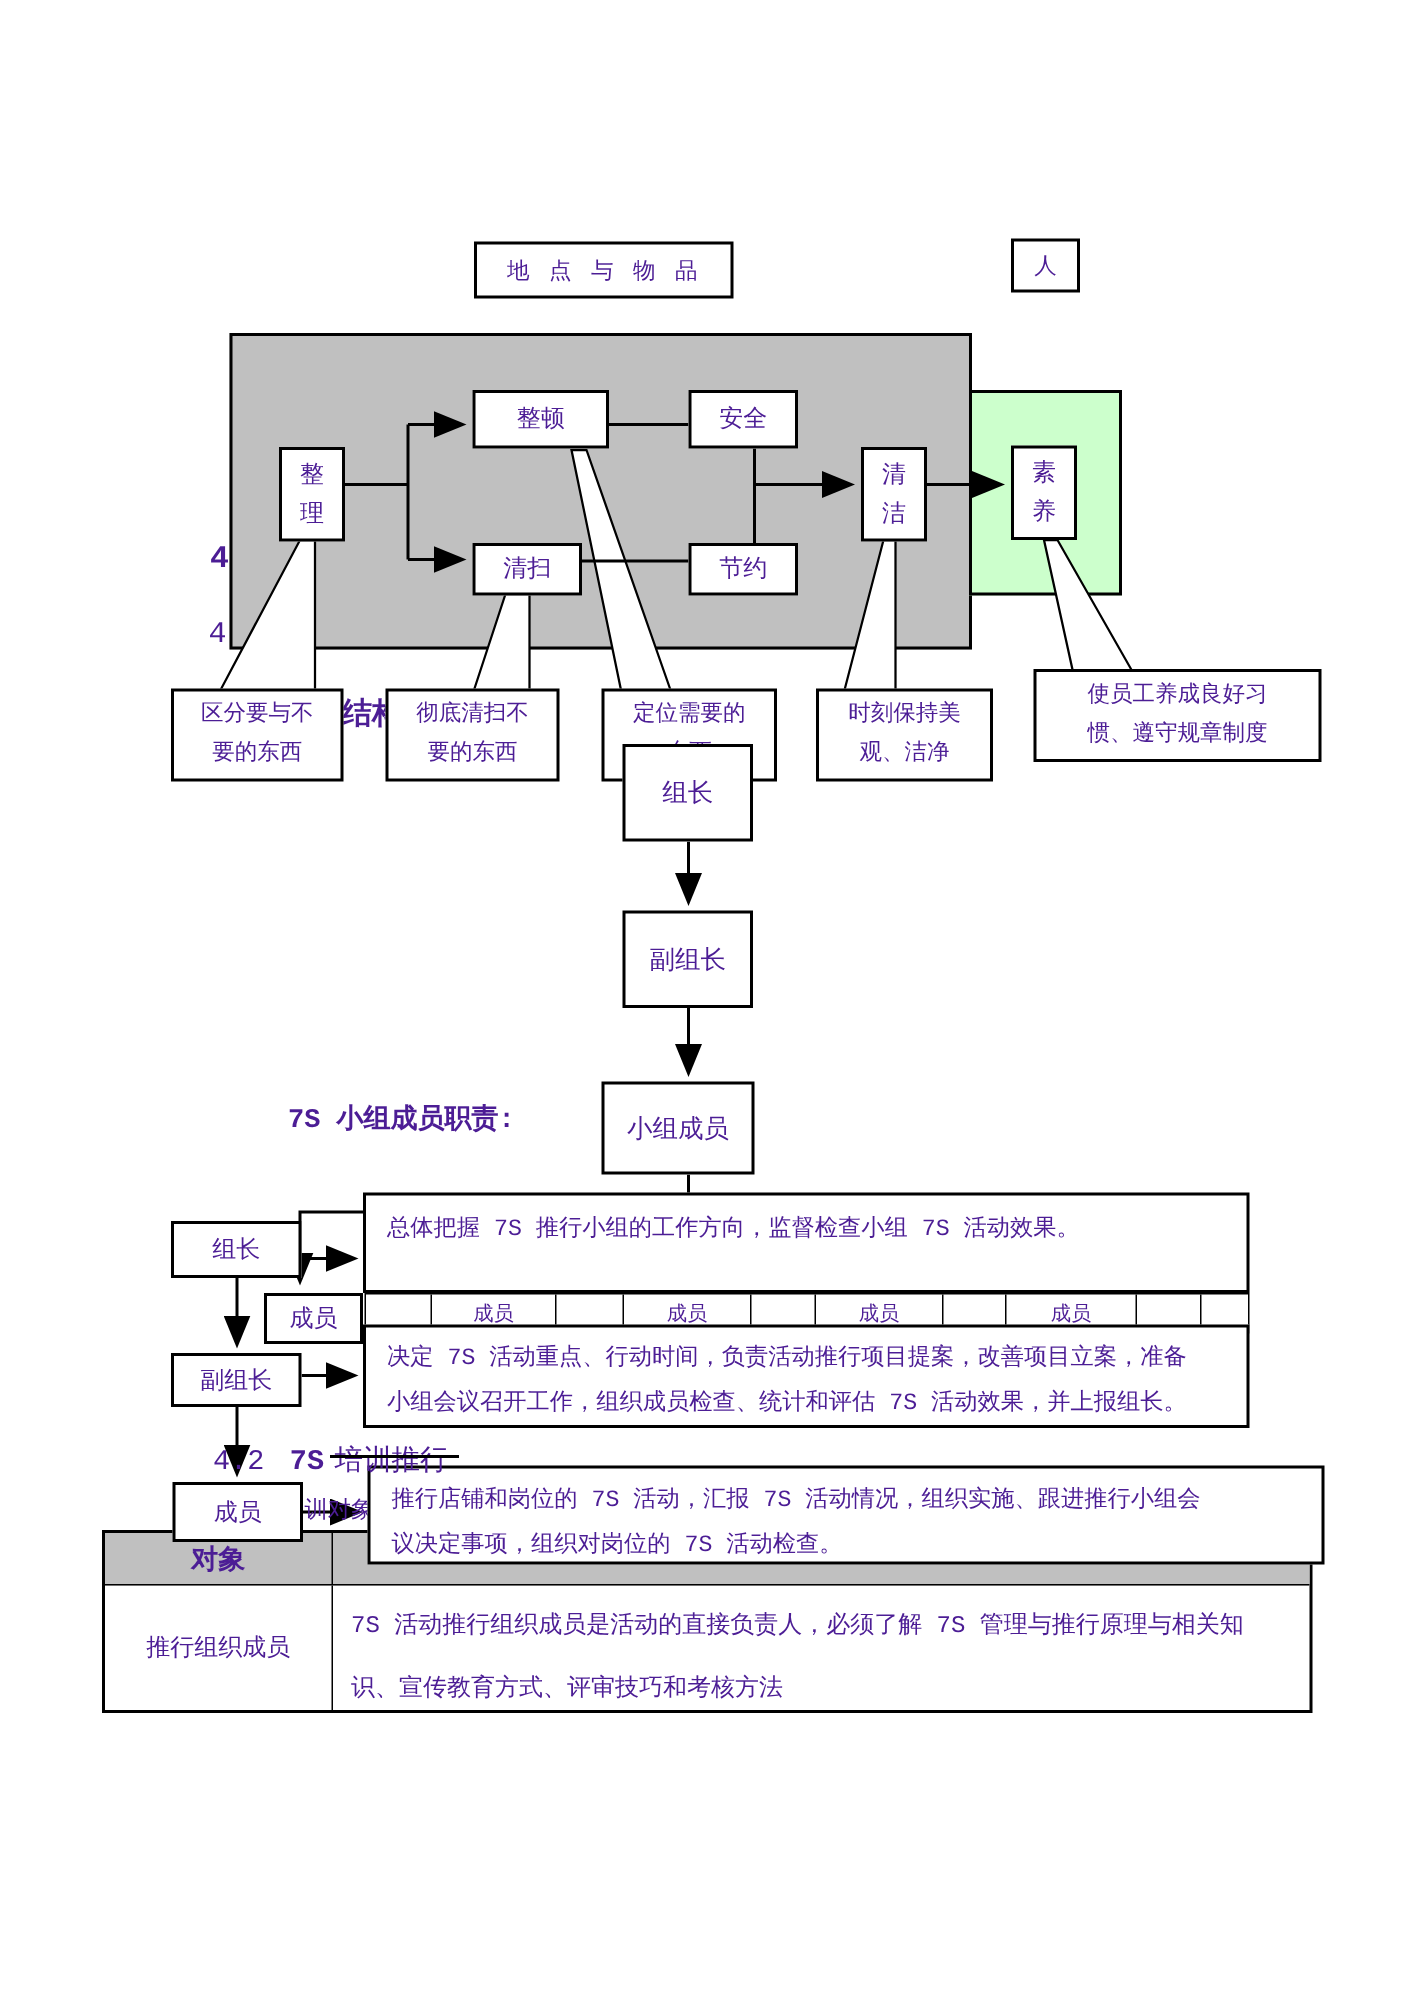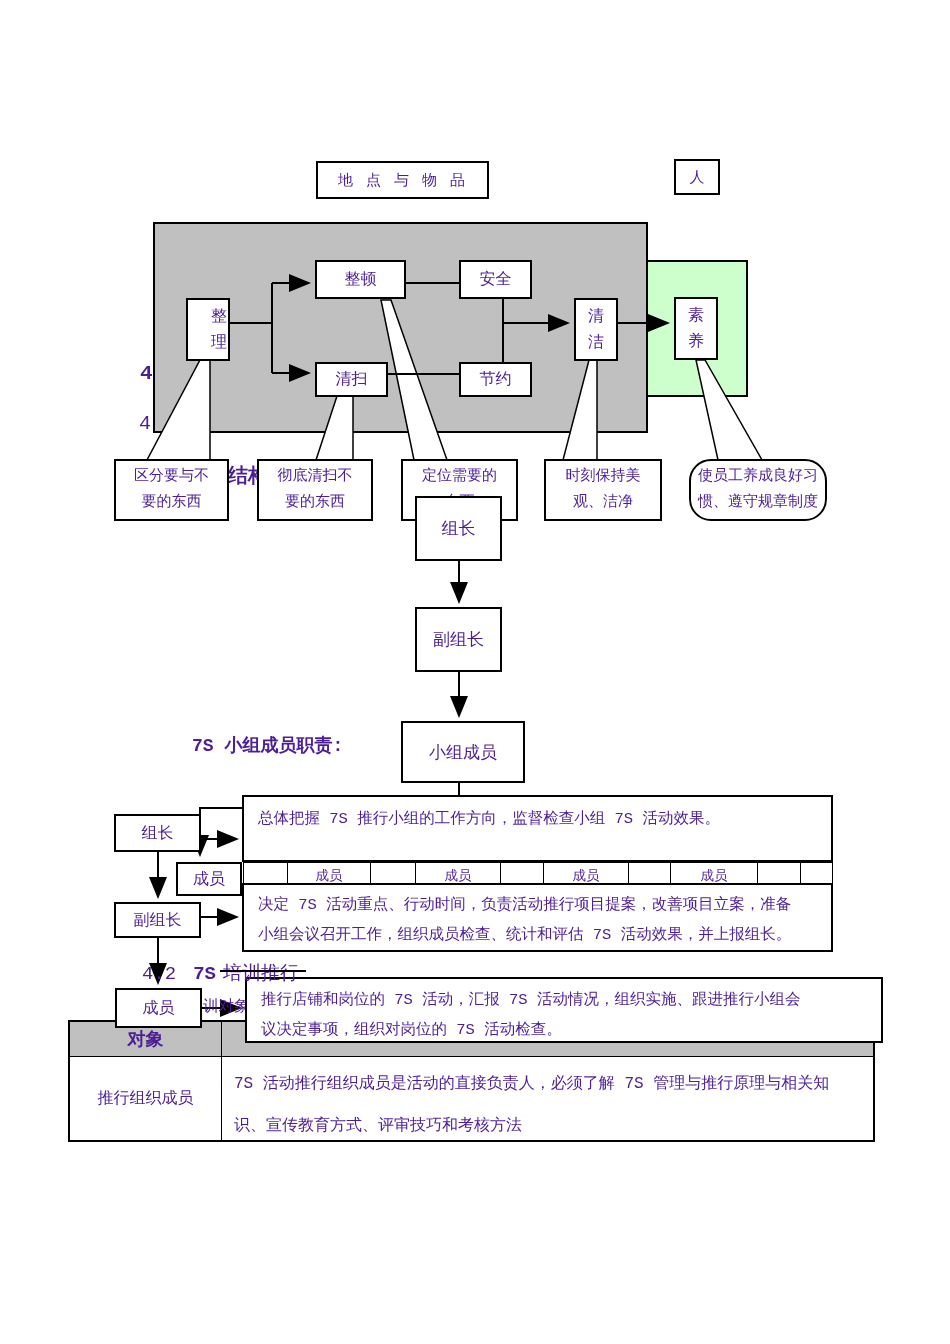--- a/index.html
+++ b/index.html
@@ -64,21 +64,21 @@
     <line x1="459" y1="783" x2="459" y2="796" stroke="#000" stroke-width="2"></line>
 
     <line x1="158" y1="852" x2="158" y2="895" stroke="#000" stroke-width="2" marker-end="url(#ah)"></line>
     <line x1="158" y1="938" x2="158" y2="981" stroke="#000" stroke-width="2" marker-end="url(#ah)"></line>
     <line x1="201" y1="839" x2="235" y2="839" stroke="#000" stroke-width="2" marker-end="url(#ah)"></line>
     <polyline points="242,808 200,808 200,853" fill="none" stroke="#000" stroke-width="2" marker-end="url(#ah)"></polyline>
     <line x1="201" y1="917" x2="235" y2="917" stroke="#000" stroke-width="2" marker-end="url(#ah)"></line>
     <line x1="202" y1="1008" x2="238" y2="1008" stroke="#000" stroke-width="2" marker-end="url(#ah)"></line>
   </svg>
 
-  <div class="box" style="left:186px;top:298px;width:44px;height:63px;justify-content:flex-end;">
+  <div class="box" style="left:186px;top:298px;width:44px;height:63px;">
       <div class="vtxt">整理</div>
     </div>
   <div class="box" style="left:315px;top:260px;width:91px;height:39px;font-size:16px;">
       <span>整顿</span>
     </div>
   <div class="box" style="left:315px;top:362px;width:73px;height:35px;font-size:16px;">
       <span>清扫</span>
     </div>
   <div class="box" style="left:459px;top:260px;width:73px;height:39px;font-size:16px;">
       <span>安全</span>
@@ -106,32 +106,32 @@
     <div>要的东西</div>
   </div>
   <div class="callout" style="left:401px;top:459px;width:117px;height:62px;">
     <div>定位需要的</div>
     <div>东西</div>
   </div>
   <div class="callout" style="left:544px;top:459px;width:118px;height:62px;">
     <div>时刻保持美</div>
     <div>观、洁净</div>
   </div>
-  <div class="callout" style="left:689px;top:459px;width:138px;height:62px;border-radius:22px;">
+  <div class="callout" style="left:689px;top:446px;width:192px;height:62px;">
     <div>使员工养成良好习</div>
     <div>惯、遵守规章制度</div>
   </div>
 
   <div class="box" style="left:415px;top:496px;width:87px;height:65px;font-size:17px;">
       <span>组长</span>
     </div>
   <div class="box" style="left:415px;top:607px;width:87px;height:65px;font-size:17px;">
       <span>副组长</span>
     </div>
-  <div class="box" style="left:401px;top:721px;width:124px;height:62px;font-size:17px;justify-content:center;">
+  <div class="box" style="left:401px;top:721px;width:102px;height:62px;font-size:17px;justify-content:center;">
       <span>小组成员</span>
     </div>
 
   <div class="abs" style="left:192px;top:733px;font-size:18px;font-weight:bold;">7S 小组成员职责:</div>
 
   <div class="dutybox" style="left:242px;top:795px;width:591px;height:67px;">
     <div>总体把握 7S 推行小组的工作方向，监督检查小组 7S 活动效果。</div>
   </div>
 
   <div class="mrow" style="left:243px;top:862px;width:590px;height:27px;">

